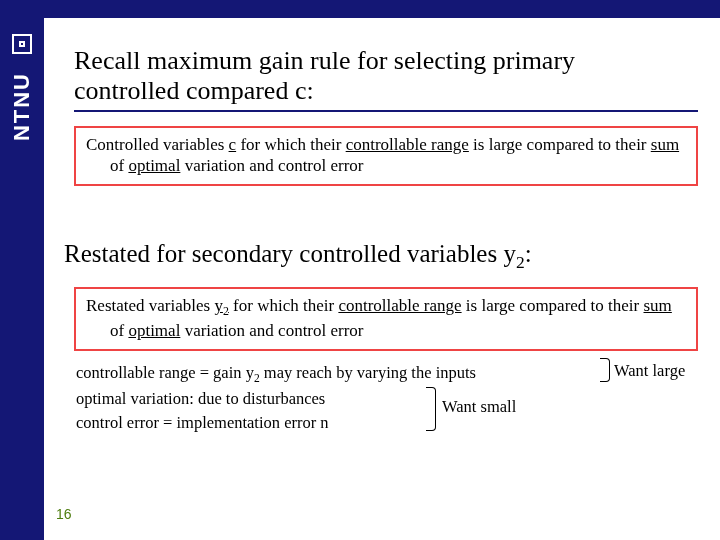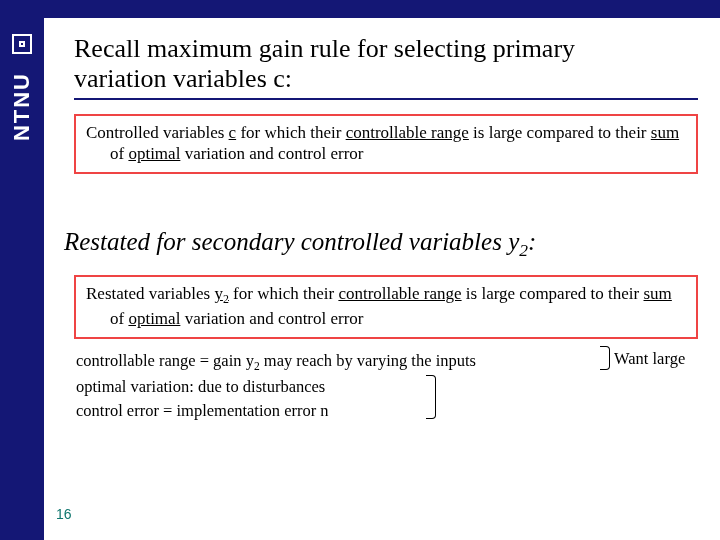--- a/index.html
+++ b/index.html
@@ -47,21 +47,21 @@
     letter-spacing: 2px;
     writing-mode: vertical-rl;
     transform: rotate(180deg);
   }
   .content {
     position: absolute;
     left: 44px;
     top: 18px;
     right: 0;
     bottom: 0;
-    padding: 16px 22px 0 30px;
+    padding: 28px 22px 0 30px;
   }
   .title {
     font-size: 26px;
     line-height: 1.15;
     color: #000;
     border-bottom: 2px solid #141775;
     padding-bottom: 4px;
     margin-bottom: 14px;
   }
   .rule-box {
@@ -74,21 +74,20 @@
   .rule-box .indent {
     display: block;
     padding-left: 24px;
     text-indent: -24px;
   }
   .restated-heading {
     font-size: 25px;
     margin-top: 54px;
     margin-bottom: 14px;
     margin-left: -10px;
-    font-style: italic;
   }
   .defs {
     font-size: 16.5px;
     line-height: 1.45;
     margin-top: 10px;
     position: relative;
     padding-left: 2px;
   }
   .def-row { position: relative; }
   .annot {
@@ -128,42 +127,42 @@
     border-bottom: 1.5px solid #000;
     border-top-right-radius: 4px;
     border-bottom-right-radius: 4px;
   }
   .pagenum {
     position: absolute;
     left: 12px;
     bottom: 18px;
     font-size: 14px;
     font-family: Arial, Helvetica, sans-serif;
-    color: #0f766e;
+    color: #4d7c0f;
   }
   .u { text-decoration: underline; }
   sub { font-size: 0.7em; vertical-align: sub; }
 </style>
 </head>
 <body>
 
 <div class="topbar"></div>
 
 <div class="sidebar">
   <div class="logo-icon">
     <div class="dot"></div>
   </div>
   <div class="brand">NTNU</div>
 </div>
 
 <div class="content">
 
   <div class="title">
     <span>Recall maximum gain rule for selecting primary</span><br>
-    <span>variation variables c:</span>
+    <span>controlled compared c:</span>
   </div>
 
   <div class="rule-box">
     <span class="indent">
       <span>Controlled variables </span><span class="u">c</span><span> for which their </span><span class="u">controllable range</span><span> is large compared to their </span><span class="u">sum</span><span> of </span><span class="u">optimal</span><span> variation and control error</span>
     </span>
   </div>
 
   <div class="restated-heading">
     <span>Restated for secondary controlled variables y</span><sub>2</sub><span>:</span>
@@ -179,16 +178,17 @@
     <div class="def-row">
       <span>controllable range = gain y</span><sub>2</sub><span> may reach by varying the inputs</span>
     </div>
     <div class="def-row">optimal variation: due to disturbances</div>
     <div class="def-row">control error = implementation error n</div>
 
     <div class="bracket-large"></div>
     <div class="annot annot-large">Want large</div>
 
     <div class="bracket-small"></div>
+    <div class="annot annot-small">Want small</div>
   </div>
 
   <div class="pagenum">16</div>
 </div>
 
 </body></html>

